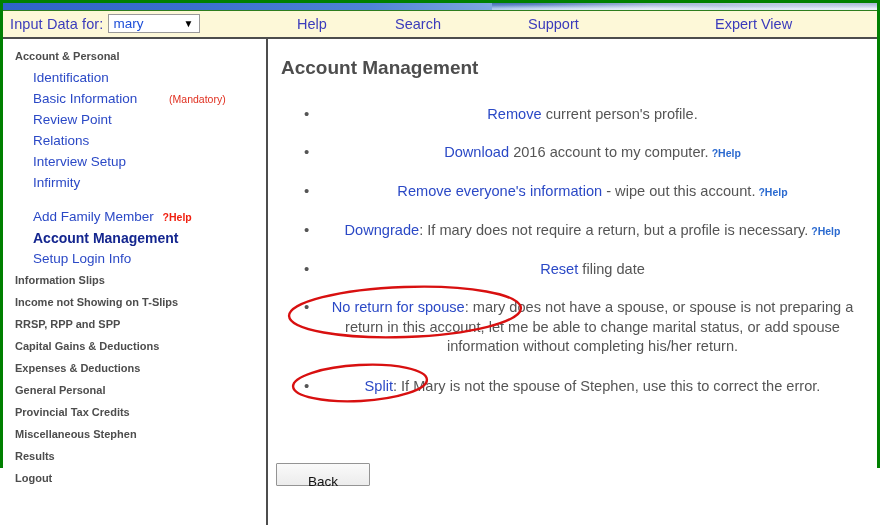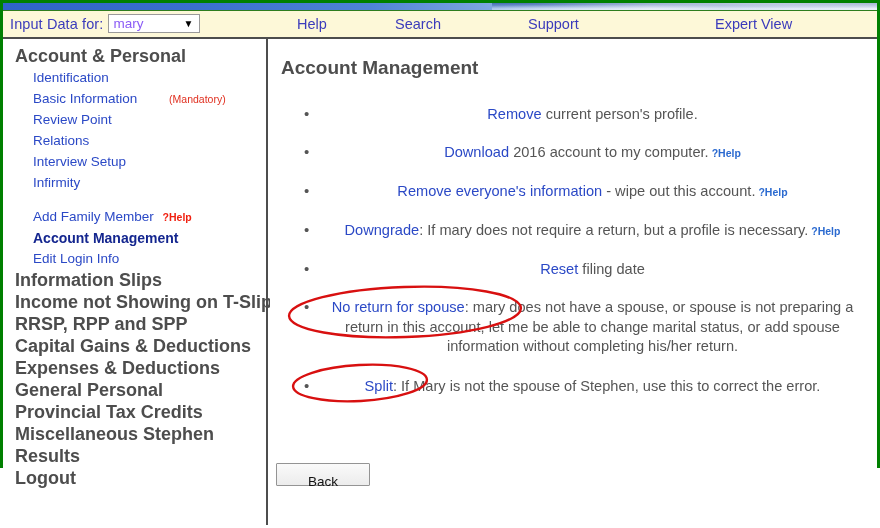--- a/index.html
+++ b/index.html
@@ -97,21 +97,21 @@
     border: 1px solid #9a9a9a;
     box-sizing: border-box;
     font-size: 13.5px;
     color: #000;
   }
   .nav-select .sel-val {
     position: absolute;
     left: 4px; top: 1px;
     font-size: 13.5px;
     line-height: 16px;
-    color: #8b5cf6;
+    color: #1d4ed8;
   }
   .nav-select .sel-arrow {
     position: absolute;
     right: 6px; top: 2px;
     font-size: 10px;
     line-height: 14px;
     color: #000;
   }
 
   .nav-link {
@@ -143,21 +143,21 @@
     position: absolute;
     left: 0; top: 0;
     width: 265px;
     height: 100%;
     box-sizing: border-box;
     border-right: 2px solid #4d4d4d;
     background: #ffffff;
     padding-top: 6px;
   }
   .sb-group {
-    font-size: 18px;
+    font-size: 11px;
     font-weight: bold;
     color: #4d4d4d;
     padding: 2.5px 0 2.5px 12px;
     line-height: 17px;
     white-space: nowrap;
   }
   .sb-sub {
     font-size: 13.5px;
     color: #2b49c6;
     padding: 2.5px 0 2.5px 30px;
@@ -331,21 +331,21 @@
       <div class="sb-sub">
         <span>Add Family Member</span>
         <span class="sb-help-red">?Help</span>
       </div>
 
       <div class="sb-sub bold">
         <span>Account Management</span>
       </div>
 
       <div class="sb-sub">
-        <span>Edit Login Info</span>
+        <span>Setup Login Info</span>
       </div>
 
       <div class="sb-group">
         <span>Information Slips</span>
       </div>
 
       <div class="sb-group">
         <span>Income not Showing on T-Slips</span>
       </div>
 

